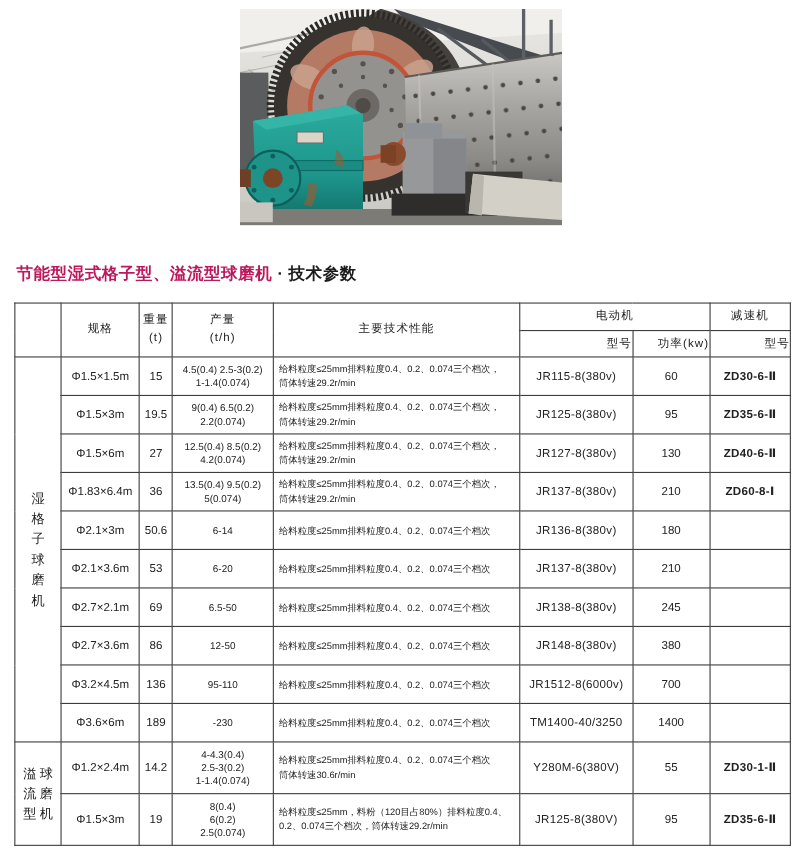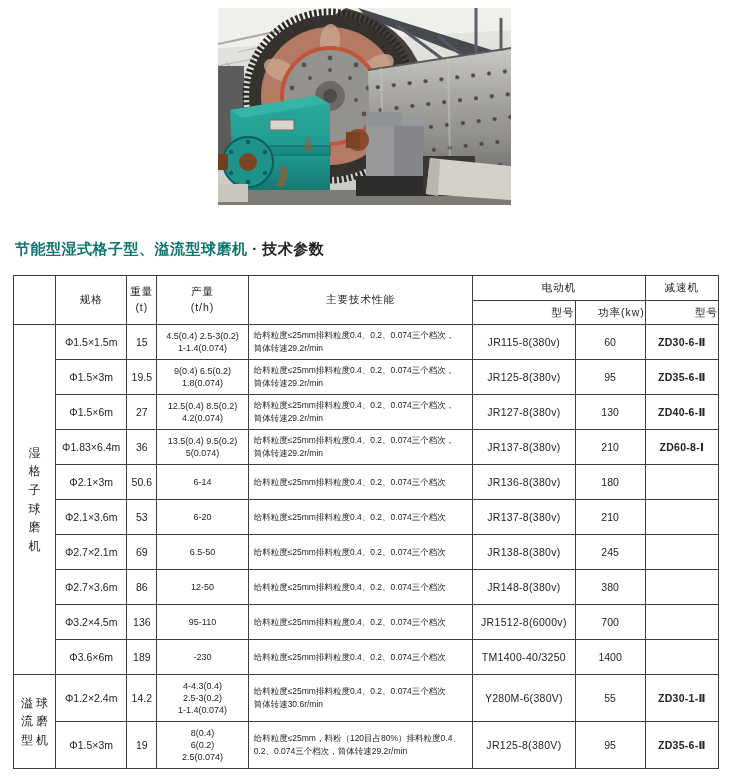--- a/index.html
+++ b/index.html
@@ -6,21 +6,21 @@
   html,body { background:#ffffff; }
   .page {
     position:relative; width:732px; height:780px; background:#fff;
     font-family:"Liberation Sans","DejaVu Sans",sans-serif; color:#222; overflow:hidden;
   }
   
   .hero { position:absolute; left:218px; top:8px; width:293px; height:197px; overflow:hidden; }
   .hero svg { display:block; width:100%; height:100%; }
   
   .title { position:absolute; left:15px; top:240px; font-size:15px; font-weight:bold; letter-spacing:0.5px; color:#1c1c1c; }
-  .title .accent { color:#0f766e; }
+  .title .accent { color:#be185d; }
   
   .table-wrap { position:absolute; left:13px; top:275px; width:706px; }
   table { width:100%; border-collapse:collapse; table-layout:fixed; }
   th, td { border:1px solid #3d3d3d; text-align:center; vertical-align:middle; color:#222; }
   thead th { font-size:10.5px; font-weight:normal; letter-spacing:1px; white-space:pre-line; line-height:1.5; }
   thead tr.h1 th { height:25px; }
   thead tr.h2 th { height:24px;text-align:right; }
   tbody tr { height:35px; }
   tbody tr.tall { height:47px; }
   td.sec { font-size:12px; }
@@ -203,21 +203,21 @@
             <td class="perf">给料粒度≤25mm排料粒度0.4、0.2、0.074三个档次，
 筒体转速29.2r/min</td>
             <td class="mm">JR115-8(380v)</td>
             <td class="pw">60</td>
             <td class="rd">ZD30-6-Ⅱ</td>
           </tr>
           <tr>
             <td class="spec">Φ1.5×3m</td>
             <td class="wt">19.5</td>
             <td class="out">9(0.4)  6.5(0.2)
-1.8(0.074)</td>
+2.2(0.074)</td>
             <td class="perf">给料粒度≤25mm排料粒度0.4、0.2、0.074三个档次，
 筒体转速29.2r/min</td>
             <td class="mm">JR125-8(380v)</td>
             <td class="pw">95</td>
             <td class="rd">ZD35-6-Ⅱ</td>
           </tr>
           <tr>
             <td class="spec">Φ1.5×6m</td>
             <td class="wt">27</td>
             <td class="out">12.5(0.4)  8.5(0.2)

